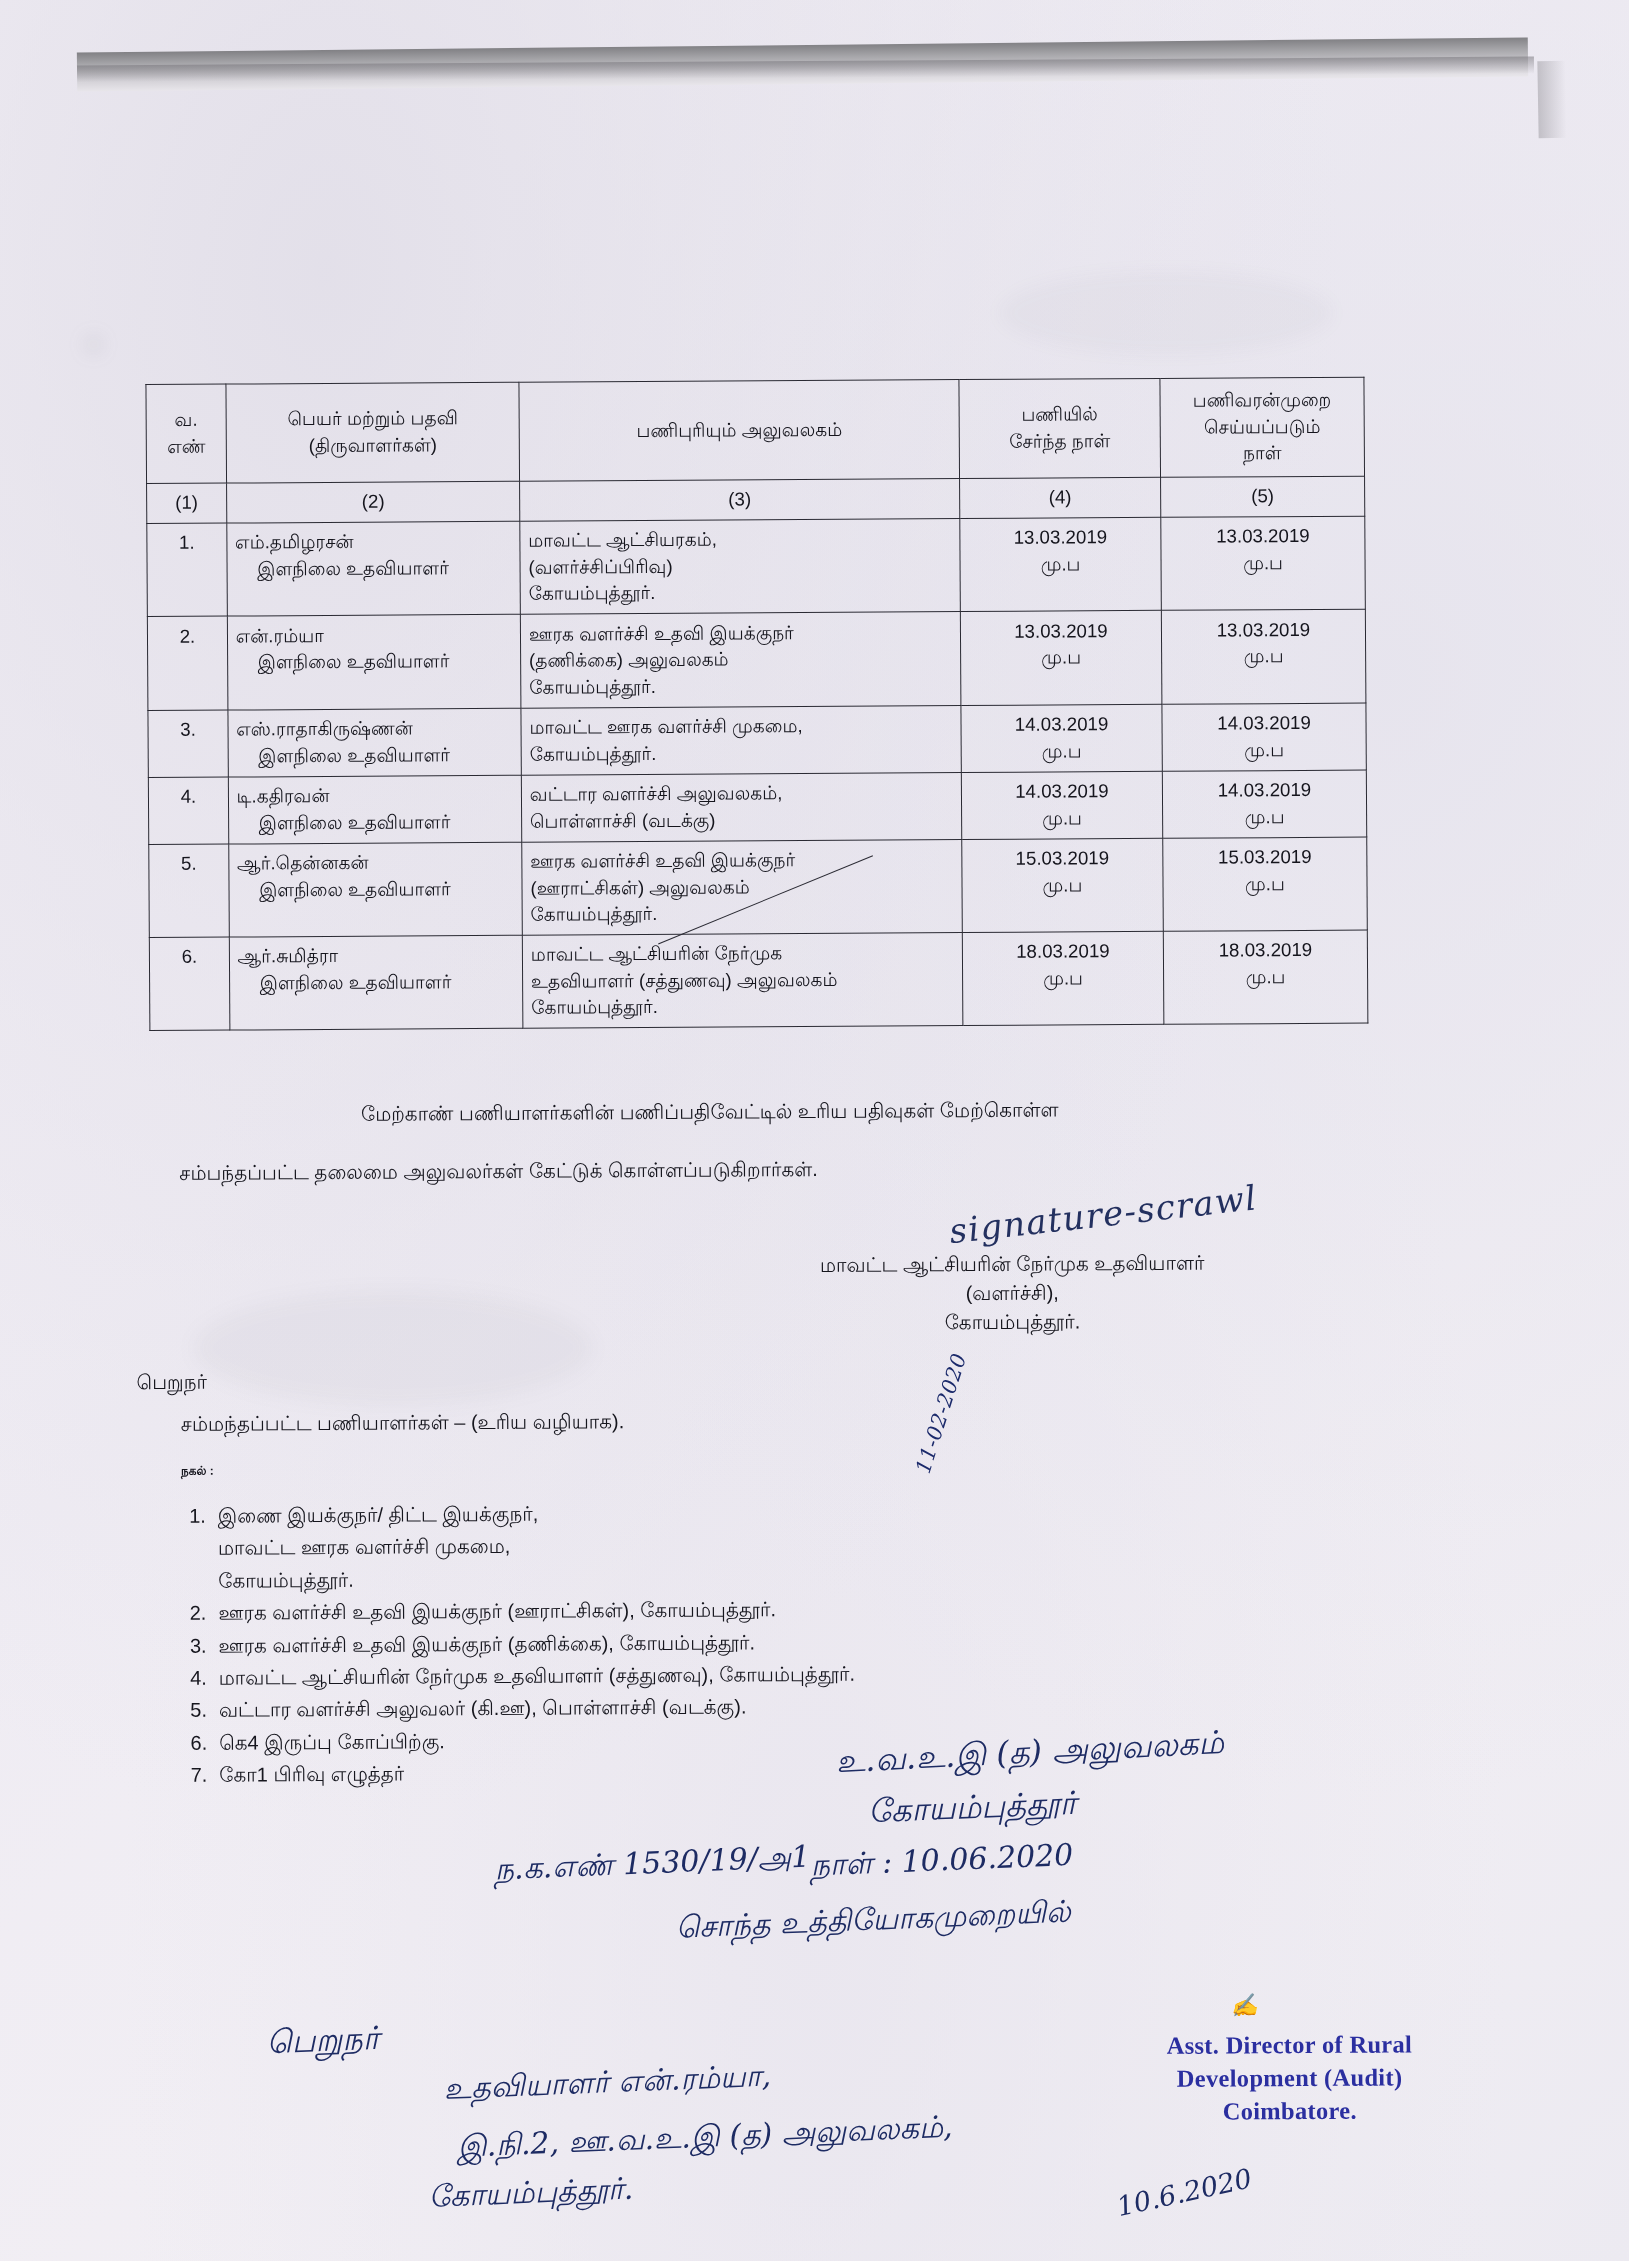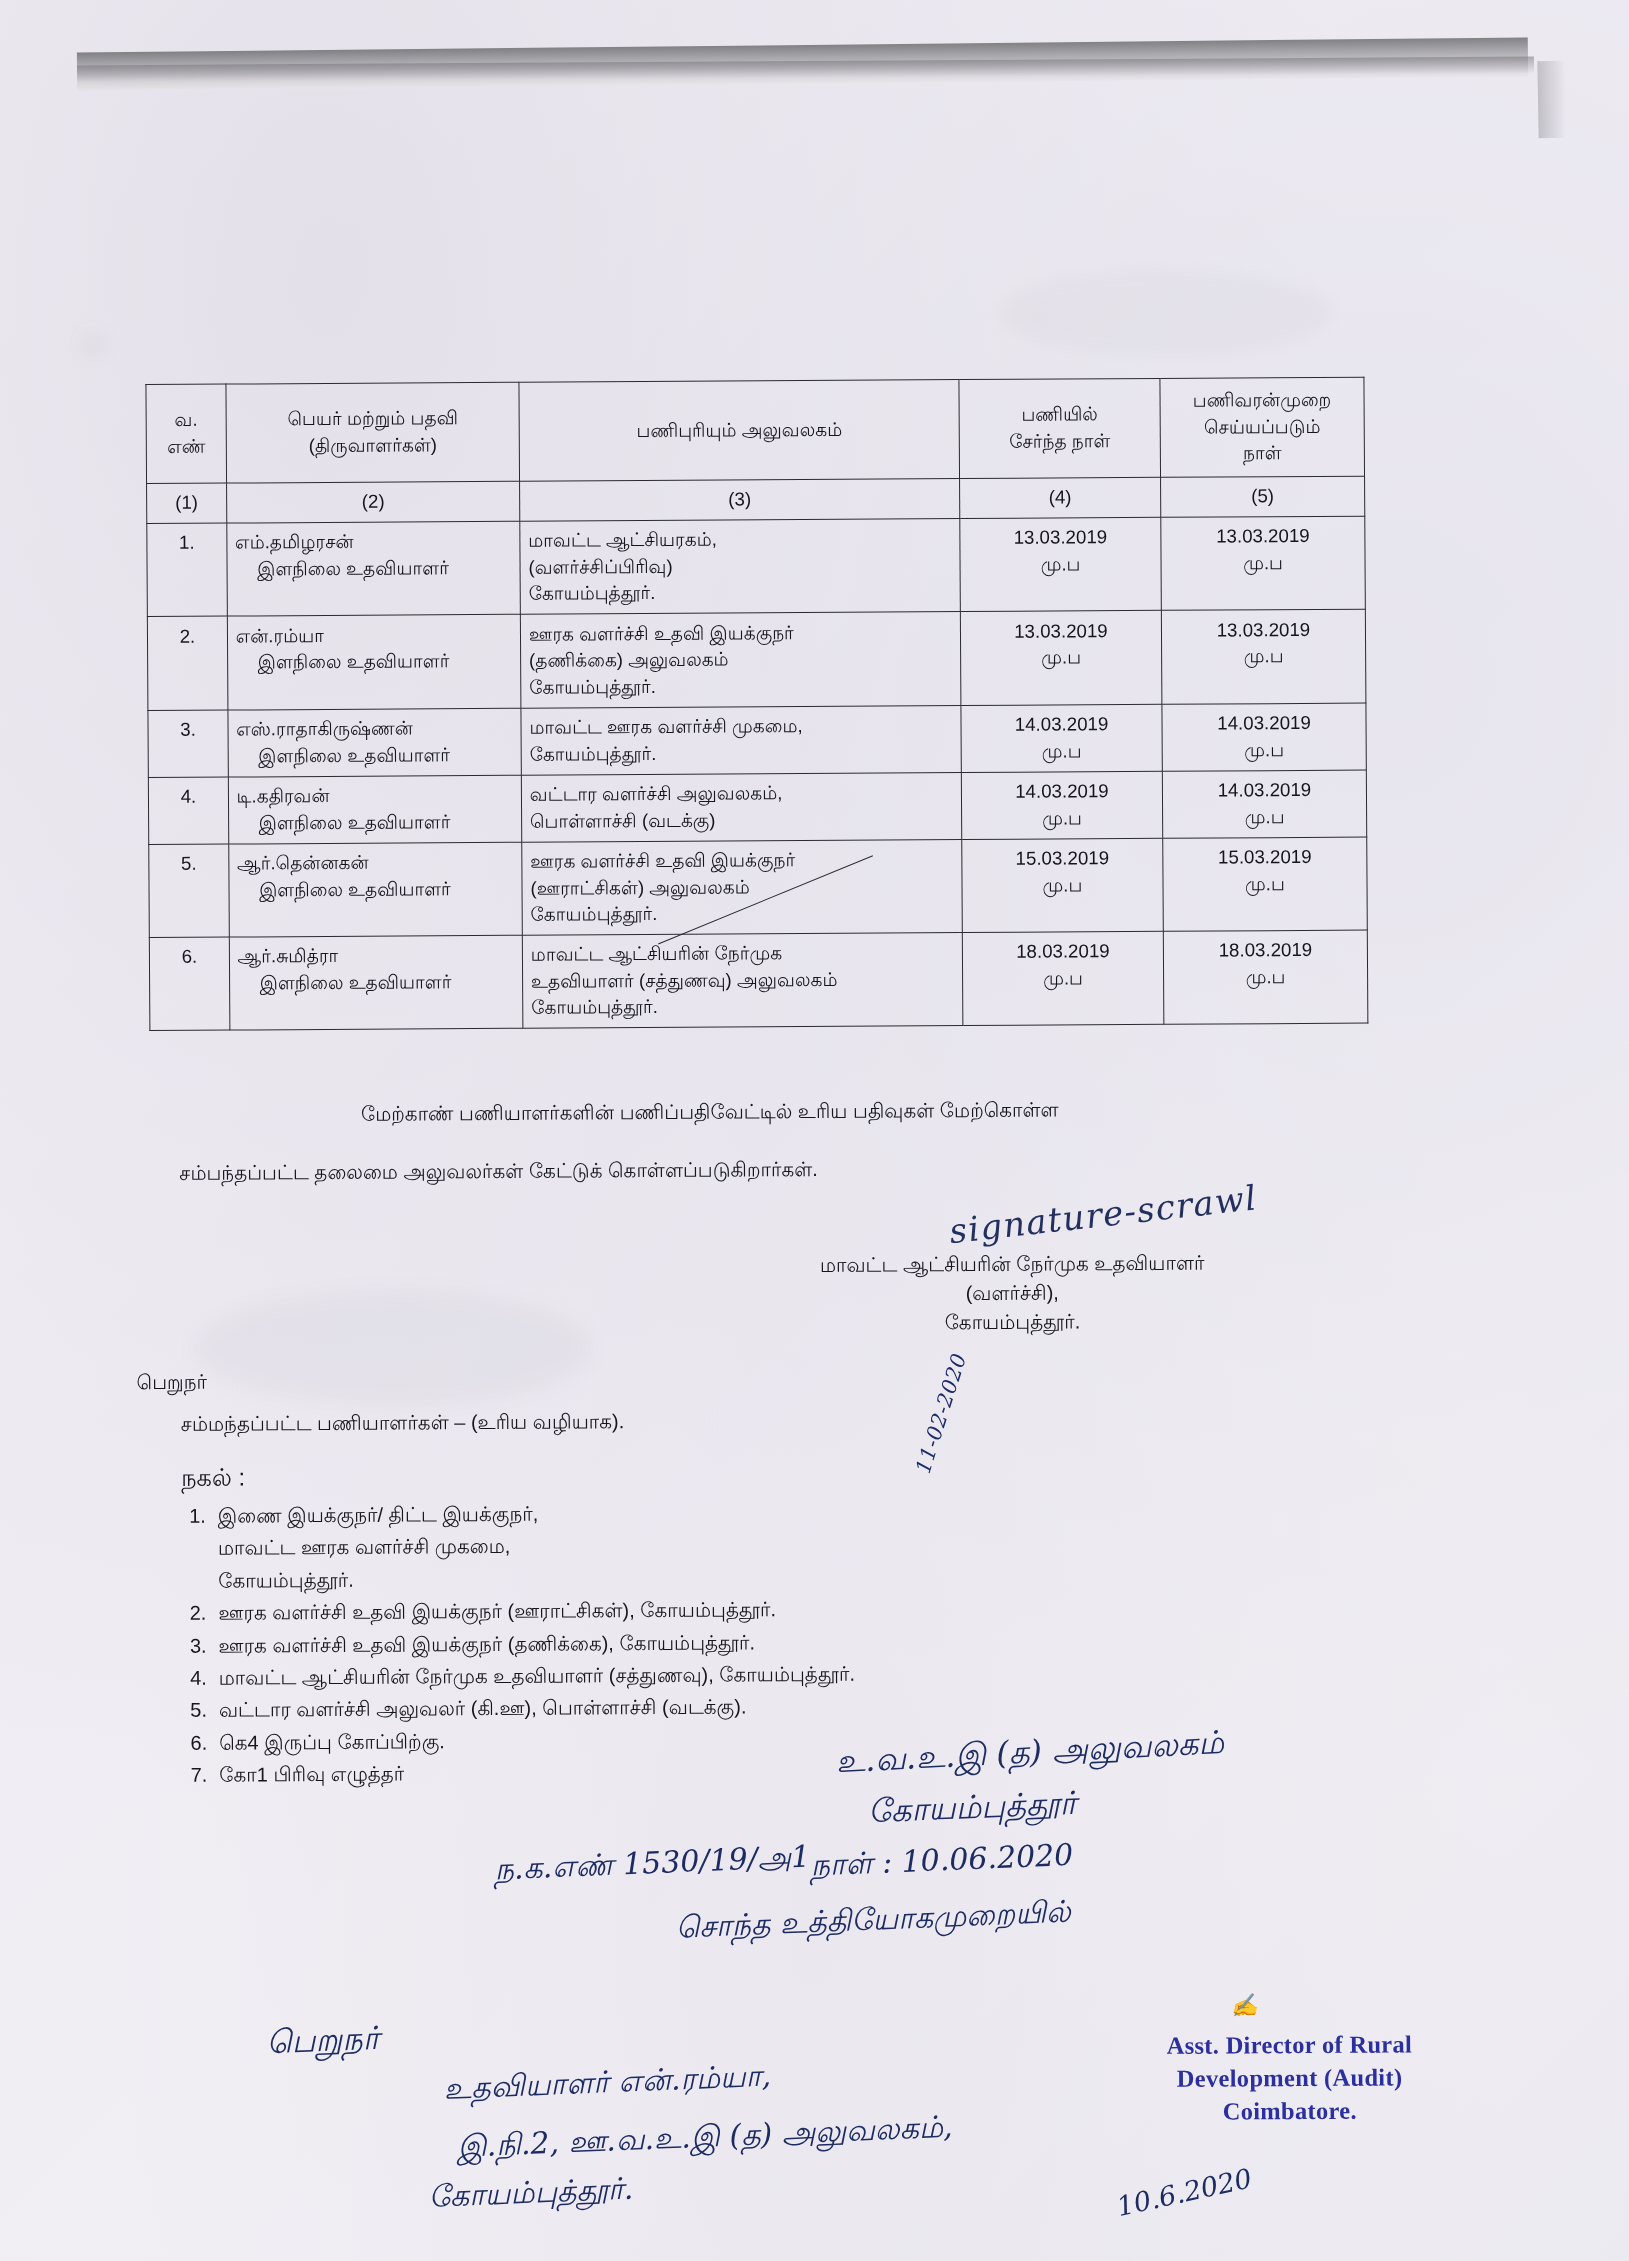--- a/index.html
+++ b/index.html
@@ -117,21 +117,21 @@
     left: 819px;
     top: 1251px;
     text-align: center;
     font-size: 20px;
     color: #16161e;
     line-height: 1.45;
   }
 
   .recipient-head { position: absolute; left: 135px; top: 1367px; font-size: 20px; color:#16161e; }
   .recipient-line { position: absolute; left: 179px; top: 1409px; font-size: 20px; color:#16161e; }
-  .copy-head { position: absolute; left: 179px; top: 1460px; font-size: 24px; color:#16161e; }
+  .copy-head { position: absolute; left: 179px; top: 1460px; font-size: 12px; color:#16161e;font-weight:bold; }
 
   ol.copies {
     position: absolute;
     left: 179px;
     top: 1496px;
     margin: 0;
     padding: 0 0 0 30px;
     font-size: 20px;
     color: #16161e;
     line-height: 1.62;

